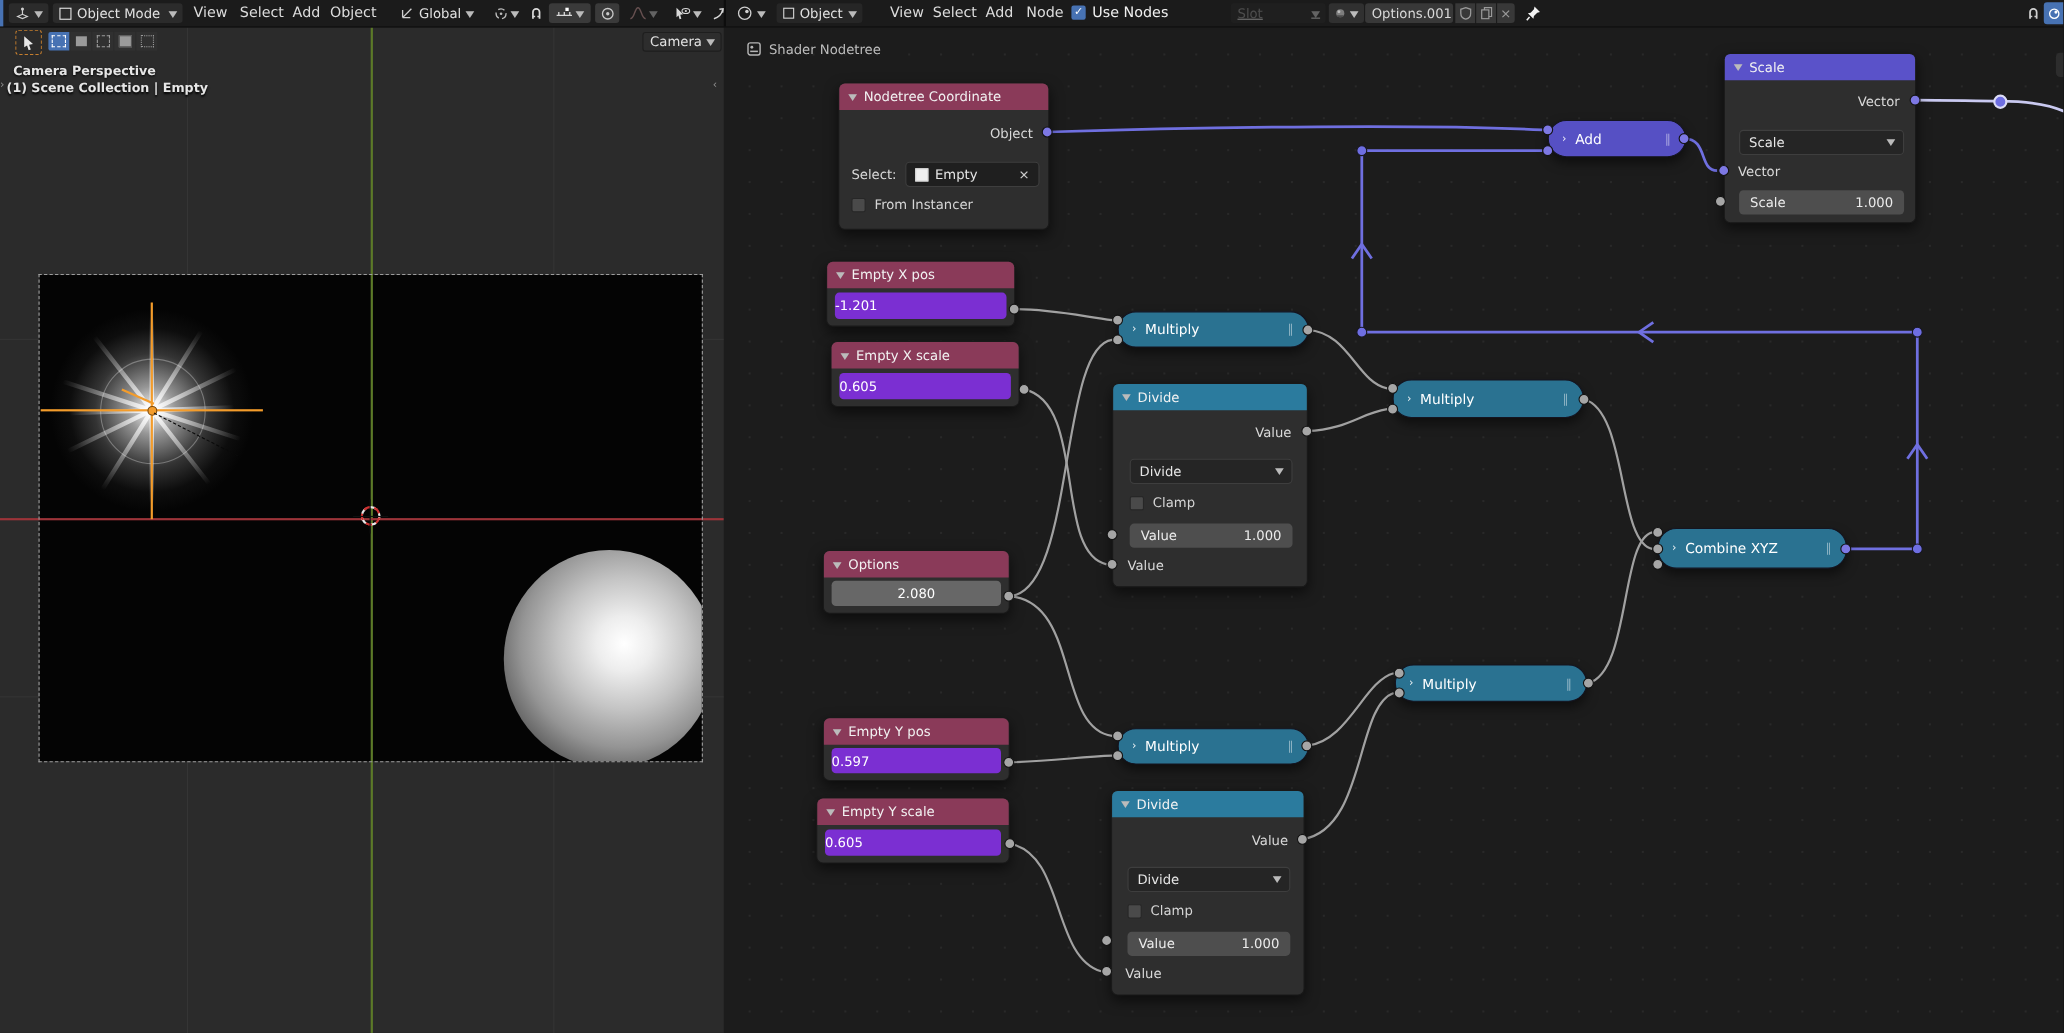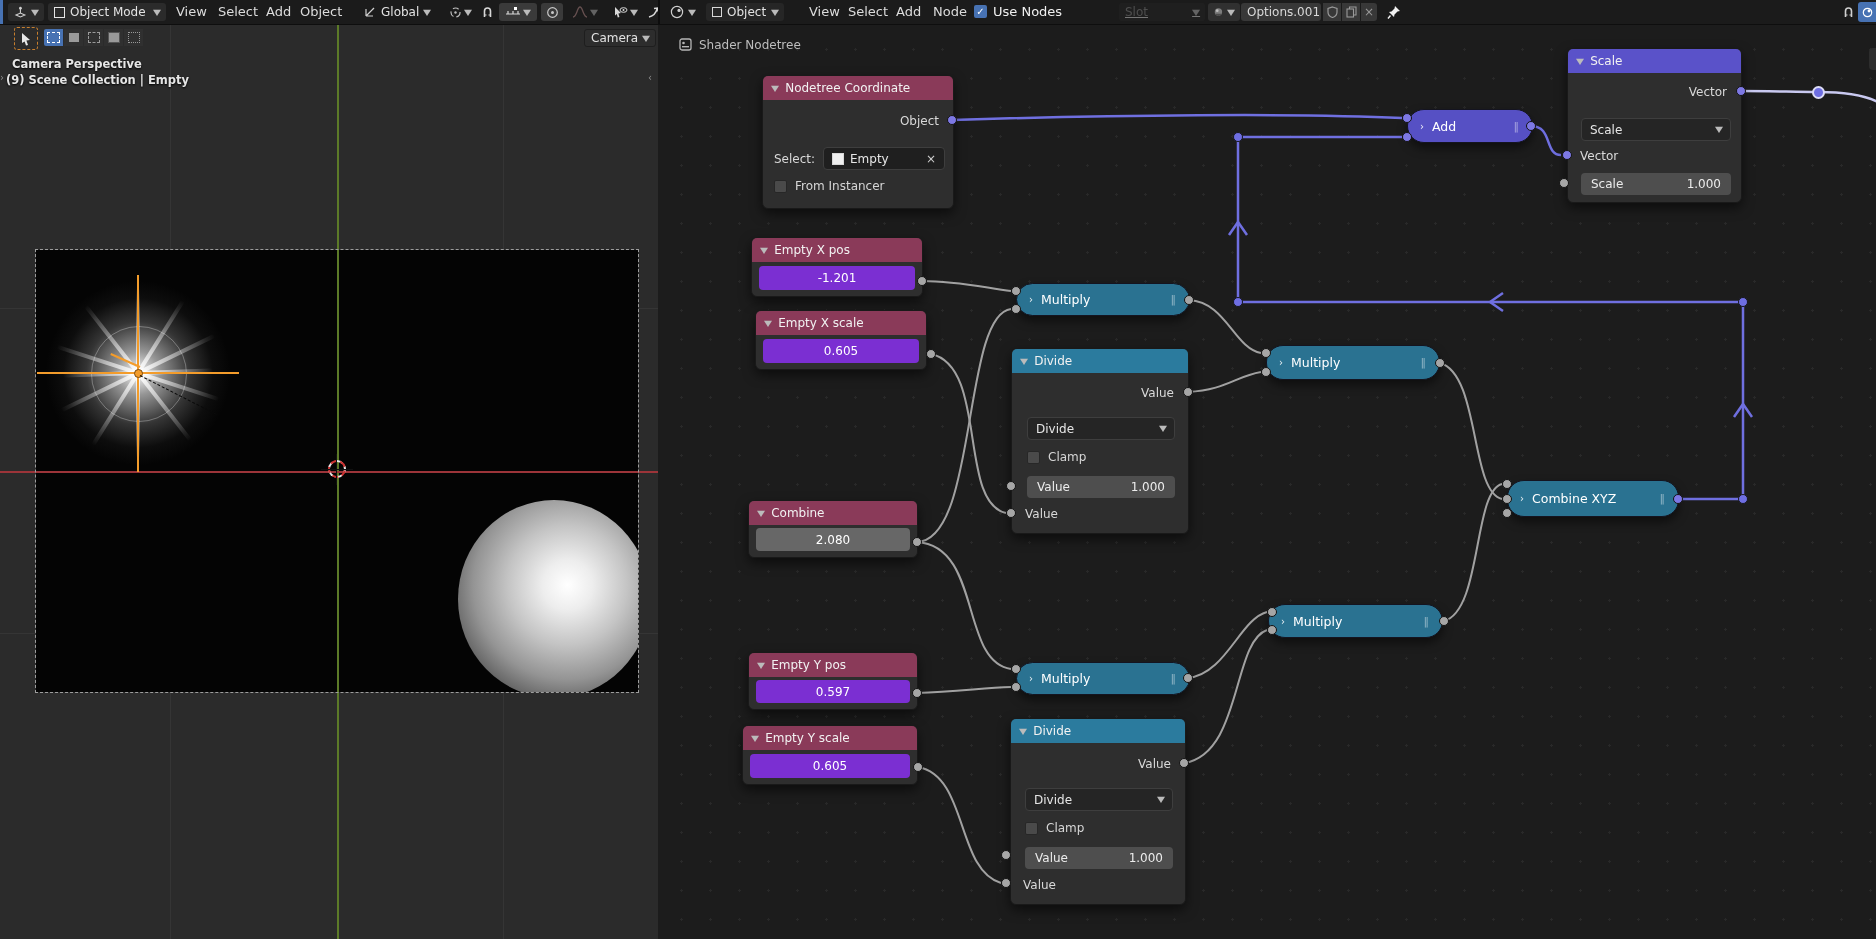--- a/index.html
+++ b/index.html
@@ -36,21 +36,21 @@
   .pill{position:absolute;border-radius:17px;display:flex;align-items:center;gap:8px;padding:0 12px;color:#fff;font-size:12.5px;border:1px solid #141420;box-shadow:0 5px 10px rgba(0,0,0,.5);z-index:2;box-sizing:border-box;}
   .pill-blue{background:#2a7291;}
   .pill-purple{background:#5650c4;}
   .grip{margin-left:auto;opacity:.45;font-size:11px;letter-spacing:1px;}
   .pchev{font-size:10px;opacity:.9;}
   .sock{position:absolute;width:10px;height:10px;border-radius:50%;border:1.5px solid #131313;box-sizing:border-box;z-index:4;}
   .sock.v{background:#7d78e4;}
   .sock.g{background:#a6a6a6;}
   .rr{position:absolute;width:10px;height:10px;border-radius:50%;background:#6e6ee2;border:1.5px solid #16161f;box-sizing:border-box;z-index:4;}
   .rr.sel{width:13px;height:13px;border:2px solid #dcdcf6;}
-  .slider{position:absolute;background:#7b2fd2;border-radius:4px;color:#fff;display:flex;align-items:center;justify-content:center;font-size:12px;z-index:3;}
+  .slider{position:absolute;background:#7b2fd2;border-radius:4px;color:#fff;display:flex;align-items:center;justify-content:flex-start;font-size:12px;z-index:3;}
   .gfield{position:absolute;background:#676767;border-radius:4px;color:#fff;display:flex;align-items:center;justify-content:center;font-size:12px;z-index:3;}
   .nfield{position:absolute;background:#4e4e4e;border-radius:4px;display:flex;align-items:center;justify-content:space-between;padding:0 10px;color:#ececec;font-size:12px;z-index:3;box-sizing:border-box;}
   .dd{position:absolute;background:#252525;border:1px solid #3e3e3e;border-radius:4px;display:flex;align-items:center;justify-content:space-between;padding:0 8px;color:#e6e6e6;font-size:12px;z-index:3;box-sizing:border-box;}
   .cb{width:13px;height:13px;background:#4a4a4a;border:1px solid #272727;border-radius:2px;box-sizing:border-box;}
   .rowlbl{position:absolute;font-size:12px;color:#d9d9d9;}
 </style>
 </head>
 <body>
 
 <div id="root">
@@ -117,21 +117,21 @@
     </div>
     <div class="toolbtn" style="left:124px;top:5px;width:19px;height:17px;background:#303030;">
       <div style="width:10px;height:9px;border:1px dotted #9a9a9a;"></div>
     </div>
     <div class="combo" style="left:584px;top:5px;background:#2d2d2d;border:1px solid #1e1e1e;">
       <span>Camera</span>
         <span class="chev">▼</span>
     </div>
 
     <div class="vptext" style="left:12px;top:33px;text-align:center;">Camera Perspective</div>
-    <div class="vptext" style="left:6px;top:49px;">(9) Scene Collection | Empty</div>
+    <div class="vptext" style="left:6px;top:49px;">(1) Scene Collection | Empty</div>
     <div class="abs" style="left:0px;top:48px;color:#8f8f8f;font-size:10px;">›</div>
     <div class="abs" style="left:648px;top:48px;color:#8f8f8f;font-size:10px;">‹</div>
   </div>
 
   <div id="ne"></div>
 
   <svg class="abs" style="left:678px;top:37px;z-index:2;" width="15" height="15" viewBox="0 0 15 15">
     <rect x="2" y="2" width="11" height="11" rx="2" fill="none" stroke="#b5b5b5" stroke-width="1.3"></rect>
     <circle cx="5.5" cy="6" r="1.3" fill="#b5b5b5"></circle>
       <rect x="4" y="9" width="7" height="1.4" fill="#b5b5b5"></rect>
@@ -212,21 +212,21 @@
       </div>
   </div>
   <div class="slider" style="left:763px;top:339px;width:156px;height:24px;">
       <span>0.605</span>
     </div>
   <div class="sock g" style="left:926px;top:349px;"></div>
 
   <div class="node" style="left:748px;top:500px;width:170px;height:58px;">
     <div class="nhdr hdr-red">
         <span class="chev">▼</span>
-      <span>Combine</span>
+      <span>Options</span>
       </div>
   </div>
   <div class="gfield" style="left:756px;top:528px;width:154px;height:23px;">
       <span>2.080</span>
     </div>
   <div class="sock g" style="left:912px;top:537px;"></div>
 
   <div class="node" style="left:748px;top:652px;width:170px;height:58px;">
     <div class="nhdr hdr-red">
         <span class="chev">▼</span>

